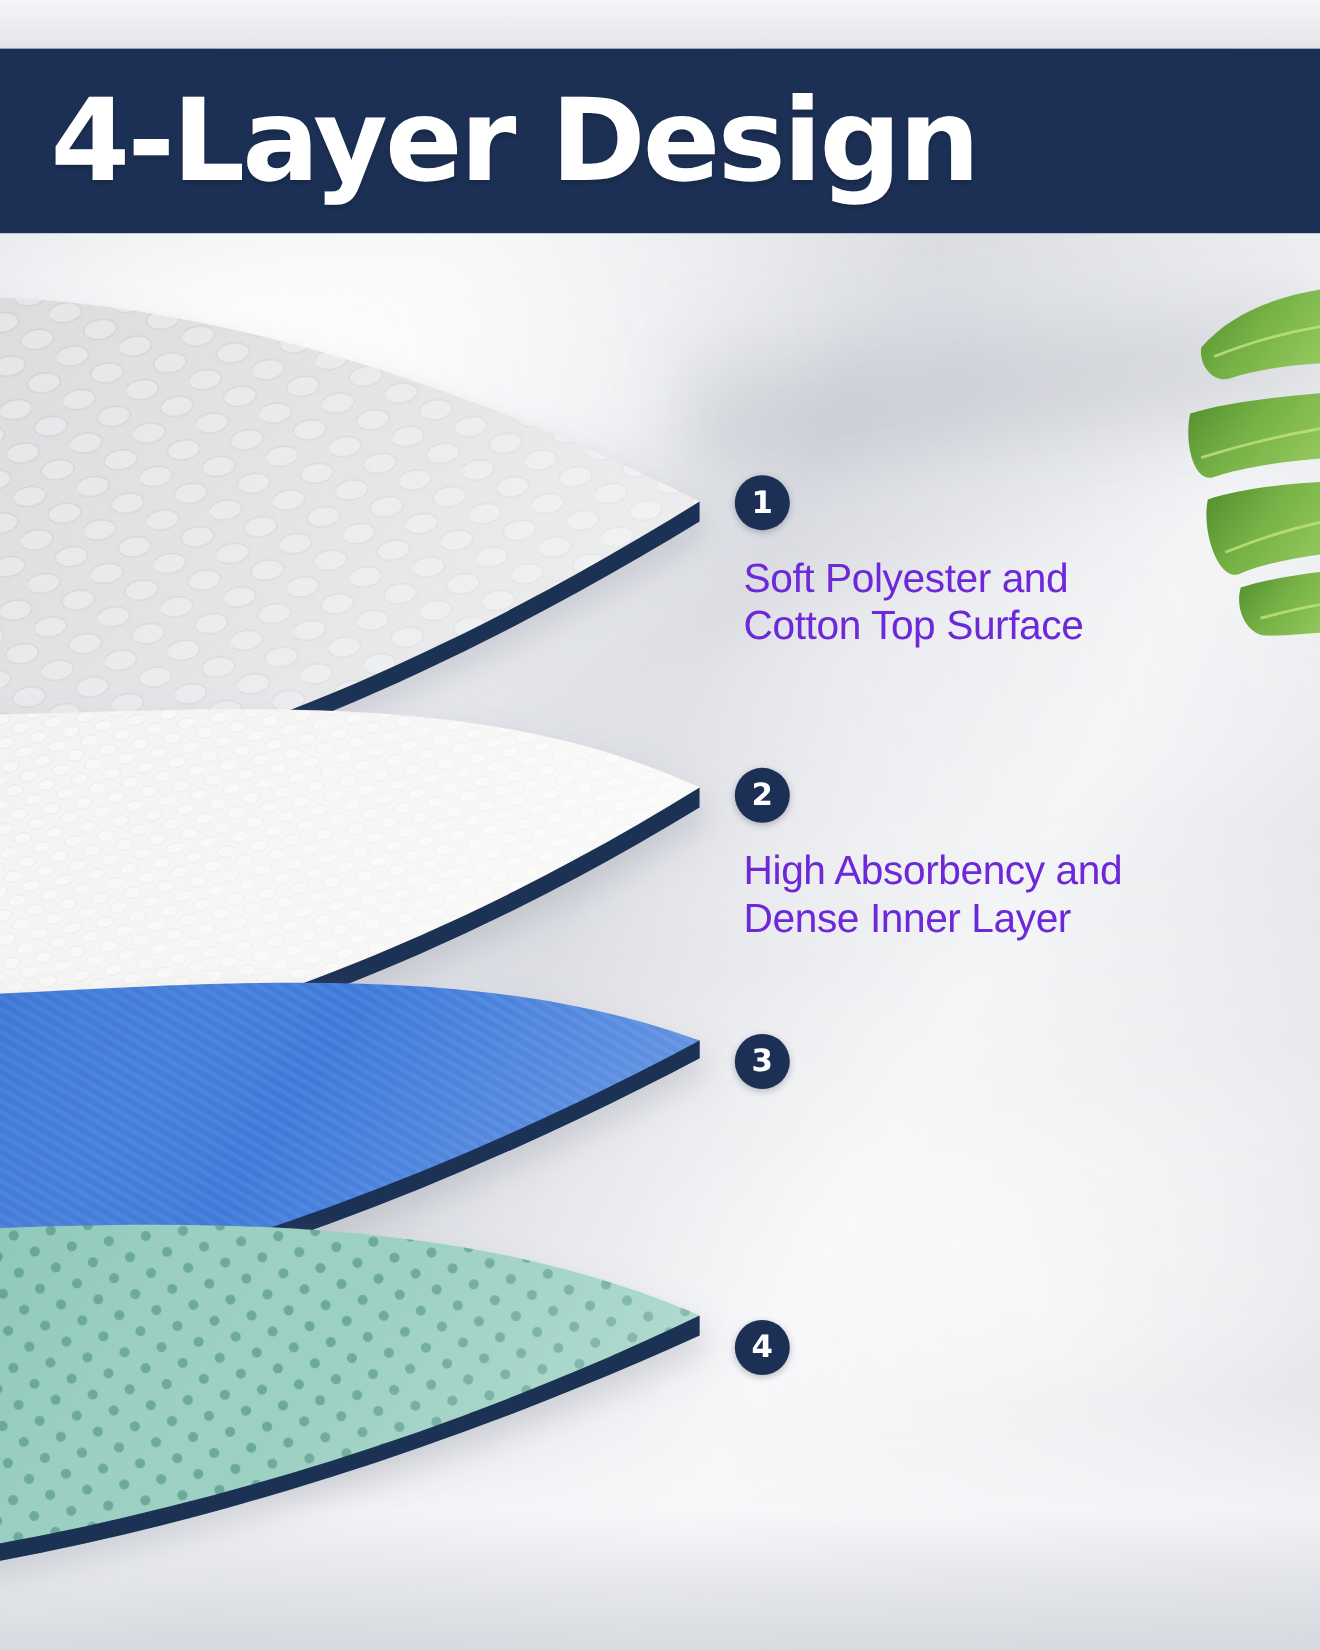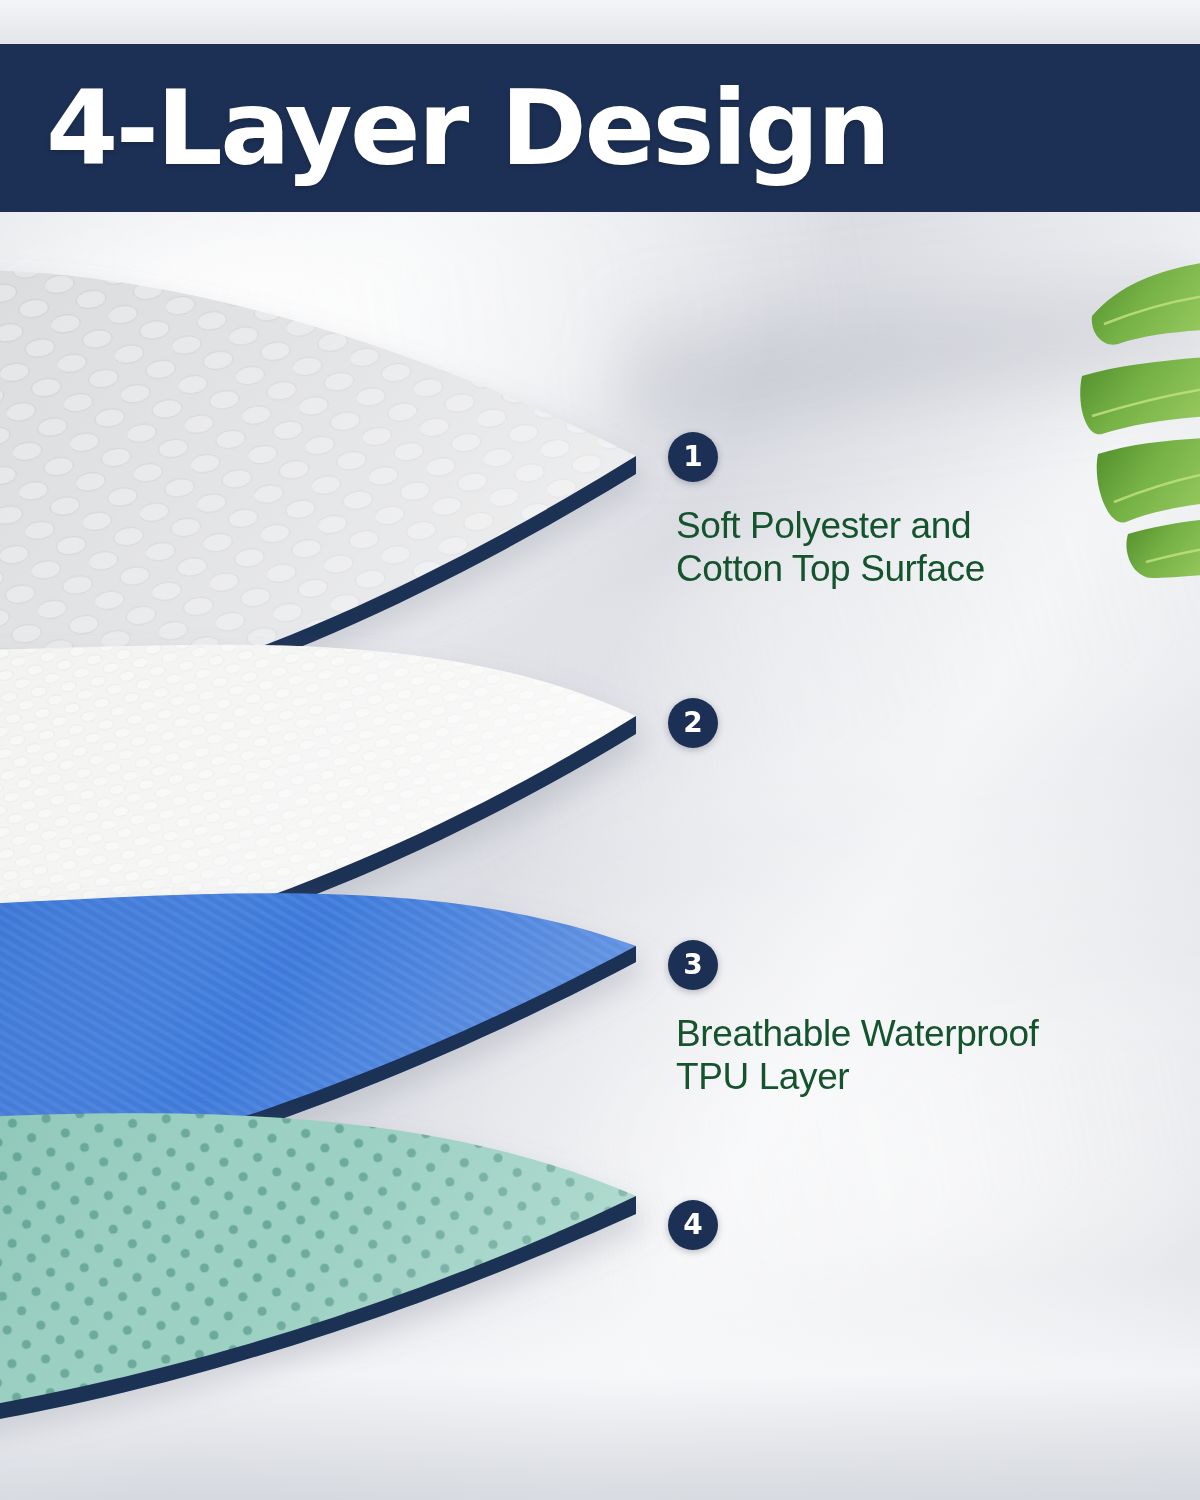--- a/index.html
+++ b/index.html
@@ -98,21 +98,21 @@
     color:#ffffff;
     display:flex; align-items:center; justify-content:center;
     font-size:28px; font-weight:bold;
     font-family:"DejaVu Sans", sans-serif;
     line-height:1;
     box-shadow:0 2px 7px rgba(40,48,66,0.30);
   }
   .callout-text {
     margin-top:22px;
     margin-left:8px;
-    color:#14532d;
+    color:#6d28d9;
     font-size:37px;
     line-height:43px;
     font-weight:normal;
     letter-spacing:-0.4px;
     white-space:pre-line;
     max-width:470px;
   }
   .callout.c1 { top:432px; }
   .callout.c2 { top:698px; }
   .callout.c3 { top:940px; }
@@ -308,26 +308,26 @@
   <div class="callouts">
 
     <div class="callout c1">
       <div class="callout-badge">1</div>
       <div class="callout-text">Soft Polyester and
 Cotton Top Surface</div>
     </div>
 
     <div class="callout c2">
       <div class="callout-badge">2</div>
+      <div class="callout-text">High Absorbency and
+Dense Inner Layer</div>
     </div>
 
     <div class="callout c3">
       <div class="callout-badge">3</div>
-      <div class="callout-text">Breathable Waterproof
-TPU Layer</div>
     </div>
 
     <div class="callout c4">
       <div class="callout-badge">4</div>
     </div>
 
   </div>
 
 </div>
 

